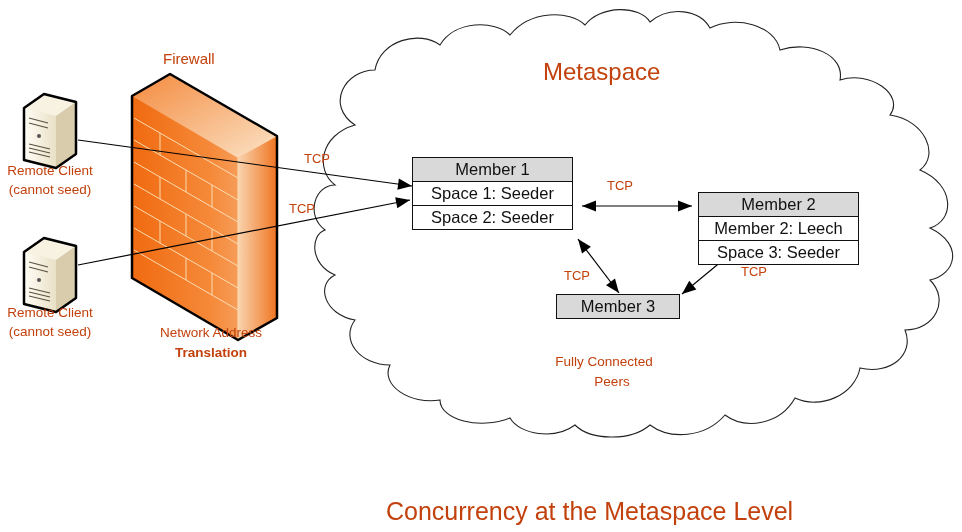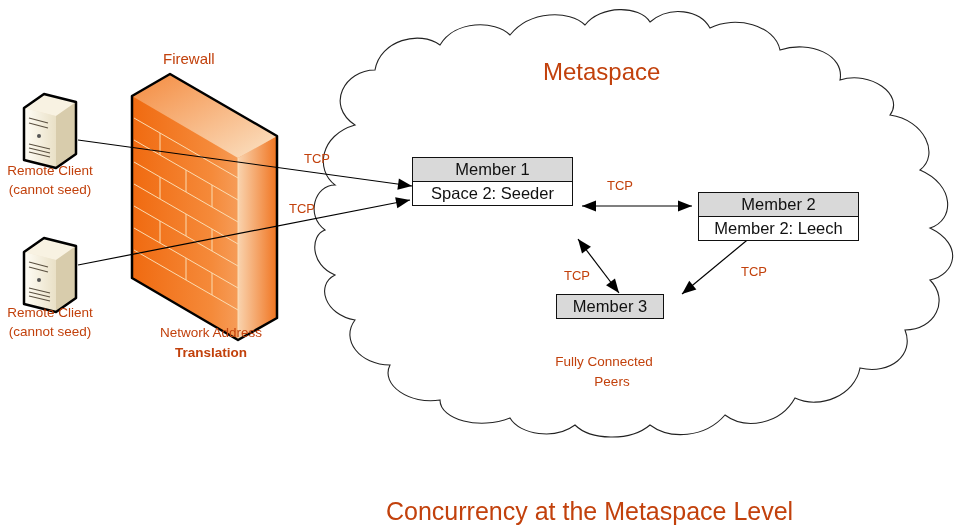--- a/index.html
+++ b/index.html
@@ -150,28 +150,30 @@
 <div class="lbl title-meta" style="left:543px; top:58px;">Metaspace</div>
 
 <div class="lbl tcp" style="left:304px; top:151px;">TCP</div>
 <div class="lbl tcp" style="left:289px; top:201px;">TCP</div>
 <div class="lbl tcp" style="left:607px; top:178px;">TCP</div>
 <div class="lbl tcp" style="left:564px; top:268px;">TCP</div>
 <div class="lbl tcp" style="left:741px; top:264px;">TCP</div>
 
 <div class="member" style="left:412px; top:157px; width:161px;">
   <div class="row head">Member 1</div>
+  <div class="row">Space 1: Seeder</div>
   <div class="row">Space 2: Seeder</div>
 </div>
 
 <div class="member" style="left:698px; top:162px; width:161px;margin-top:30px;">
   <div class="row head">Member 2</div>
   <div class="row">Member 2: Leech</div>
+  <div class="row">Space 3: Seeder</div>
 </div>
 
-<div class="member" style="left:556px; top:294px; width:108px;">
+<div class="member" style="left:556px; top:294px; width:124px;">
   <div class="row head">Member 3</div>
 </div>
 
 <div class="lbl small" style="left:544px; top:352px; width:120px;">Fully Connected</div>
 <div class="lbl small" style="left:552px; top:372px; width:120px;">Peers</div>
 
 <div class="lbl caption" style="left:386px; top:497px;">Concurrency at the Metaspace Level</div>
 
 </body></html>

